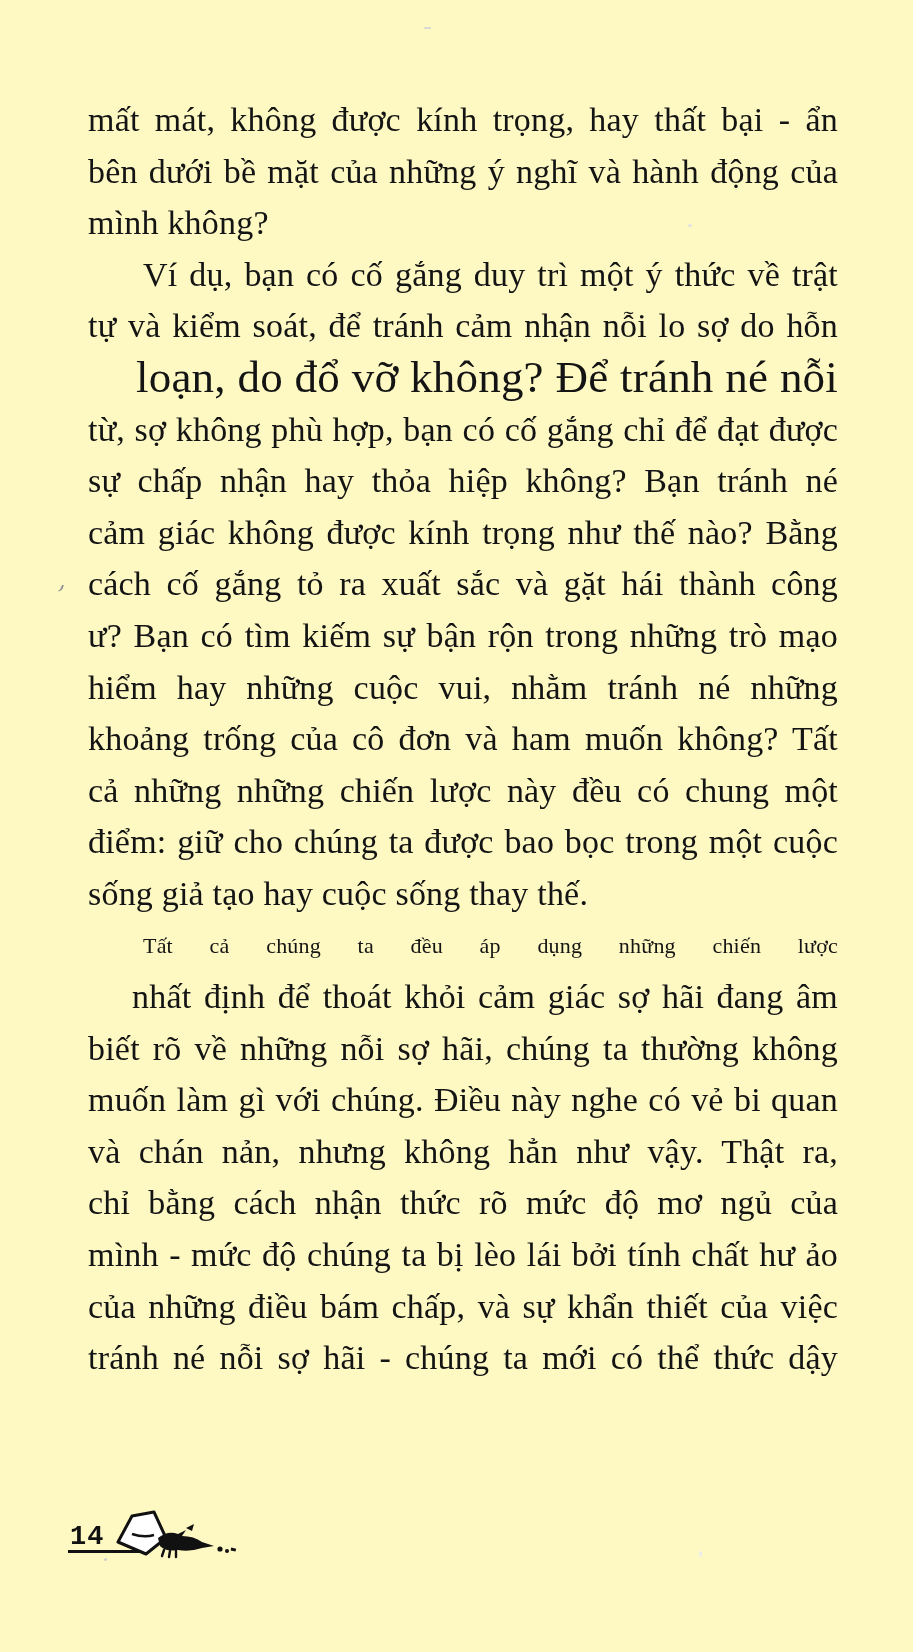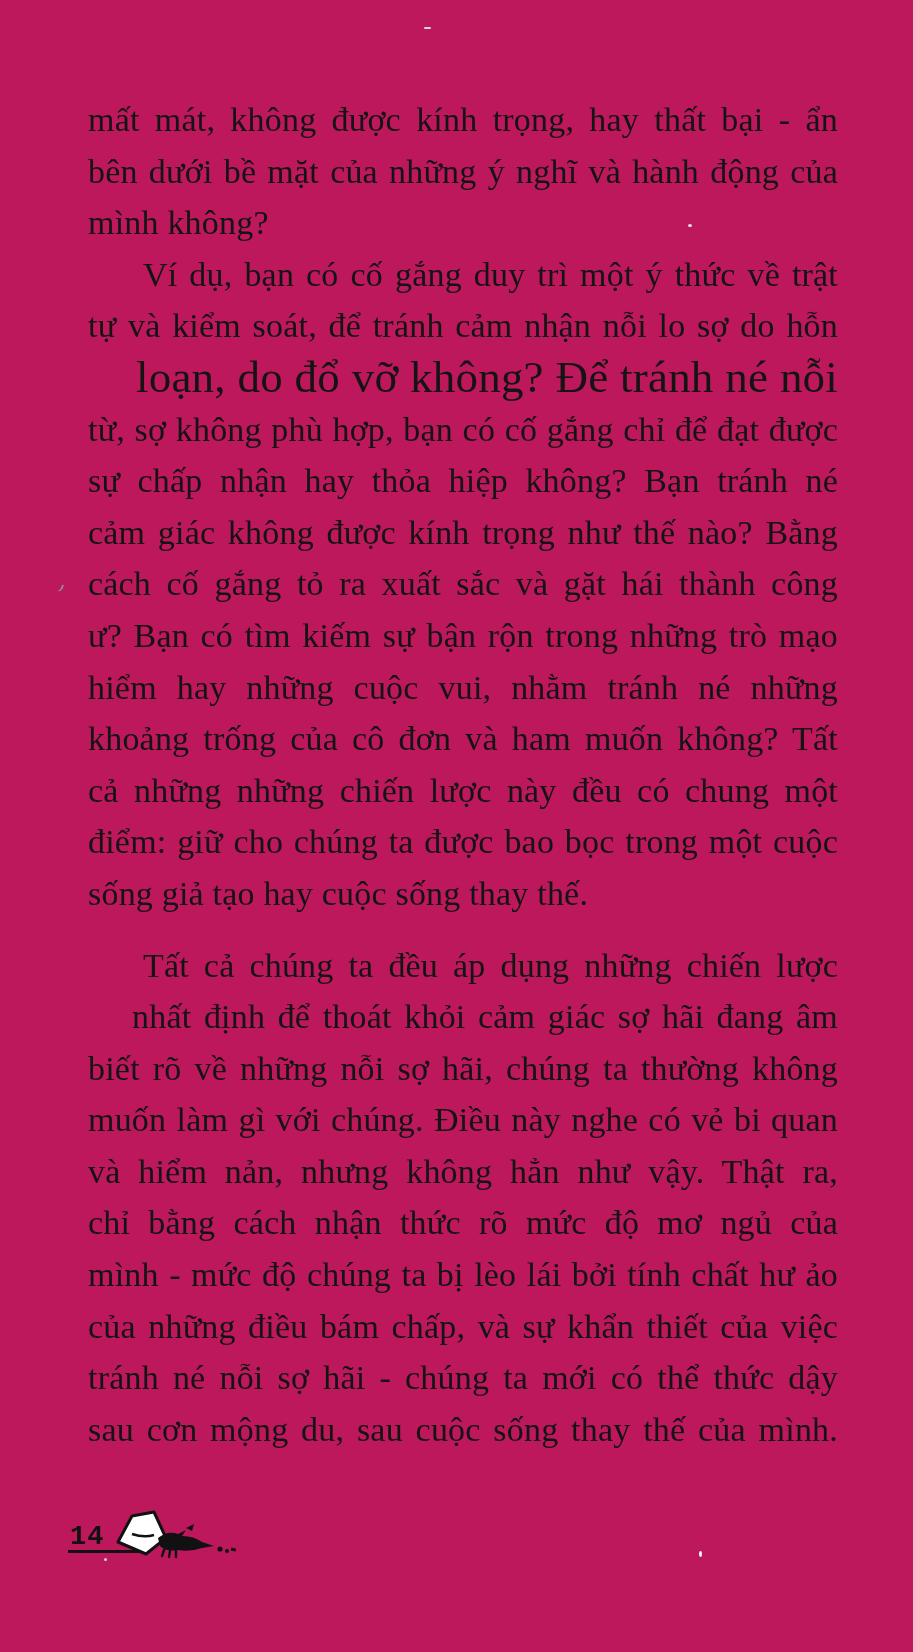--- a/index.html
+++ b/index.html
@@ -5,21 +5,21 @@
   html,body{margin:0;padding:0;}
   body{
     width:913px;height:1652px;
     background:#ffffff;
     position:relative;
     font-family:"Liberation Serif", serif;
     overflow:hidden;
   }
   .page{
     position:absolute;inset:0;
-    background:#be185d;
+    background:#fef9c3;
     padding-left:44px;
   }
   .text-block{
     position:absolute;
     left:88px;top:94px;width:750px;
     color:#141414;
     font-size:34px;
   }
   .para{margin:0;padding:0;}
   .line{
@@ -89,30 +89,29 @@
         <div class="line" style="font-size: 34px;">cảm giác không được kính trọng như thế nào? Bằng</div>
         <div class="line" style="font-size: 34px;">cách cố gắng tỏ ra xuất sắc và gặt hái thành công</div>
         <div class="line" style="font-size: 34px;">ư? Bạn có tìm kiếm sự bận rộn trong những trò mạo</div>
         <div class="line" style="font-size: 34px;">hiểm hay những cuộc vui, nhằm tránh né những</div>
         <div class="line" style="font-size: 34px;">khoảng trống của cô đơn và ham muốn không? Tất</div>
         <div class="line" style="font-size: 34px;">cả những những chiến lược này đều có chung một</div>
         <div class="line" style="font-size: 34px;">điểm: giữ cho chúng ta được bao bọc trong một cuộc</div>
         <div class="line lastline" style="font-size: 34px;">sống giả tạo hay cuộc sống thay thế.</div>
       </div>
       <div class="para">
-        <div class="line indent" style="font-size: 34px; margin-top: 20px;">Tất cả chúng ta đều áp dụng những chiến lược</div>
+        <div class="line indent" style="font-size: 22px;">Tất cả chúng ta đều áp dụng những chiến lược</div>
         <div class="line" style="font-size: 34px; margin-left: 44px;">nhất định để thoát khỏi cảm giác sợ hãi đang âm</div>
         <div class="line" style="font-size: 34px;">biết rõ về những nỗi sợ hãi, chúng ta thường không</div>
         <div class="line" style="font-size: 34px;">muốn làm gì với chúng. Điều này nghe có vẻ bi quan</div>
-        <div class="line" style="font-size: 34px;">và hiểm nản, nhưng không hẳn như vậy. Thật ra,</div>
+        <div class="line" style="font-size: 34px;">và chán nản, nhưng không hẳn như vậy. Thật ra,</div>
         <div class="line" style="font-size: 34px;">chỉ bằng cách nhận thức rõ mức độ mơ ngủ của</div>
         <div class="line" style="font-size: 34px;">mình - mức độ chúng ta bị lèo lái bởi tính chất hư ảo</div>
         <div class="line" style="font-size: 34px;">của những điều bám chấp, và sự khẩn thiết của việc</div>
         <div class="line" style="font-size: 34px; font-family: Liberation Serif, serif;">tránh né nỗi sợ hãi - chúng ta mới có thể thức dậy</div>
-        <div class="line" style="font-size: 34px;">sau cơn mộng du, sau cuộc sống thay thế của mình.</div>
       </div>
     </div>
 
   <div class="footer">
     <span class="page-num">14</span>
     <svg class="ornament" width="140" height="58" viewBox="0 0 140 58" xmlns="http://www.w3.org/2000/svg">
 
       <path d="M16 34 L30 8 L52 4 L64 30 L44 46 Z" fill="#ffffff" stroke="#111" stroke-width="3" stroke-linejoin="round"></path>
       <path d="M30 26 Q42 30 52 27" fill="none" stroke="#111" stroke-width="2.6"></path>
 

